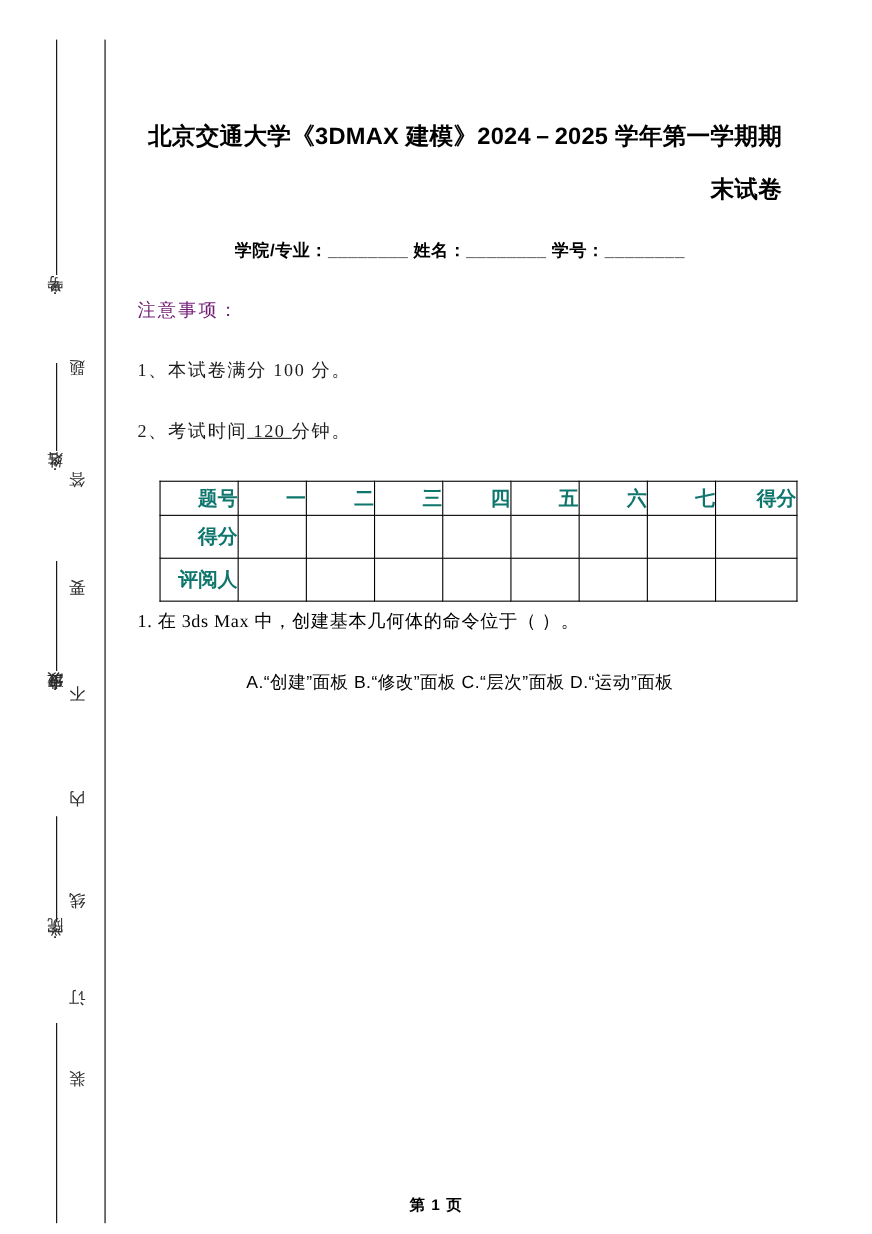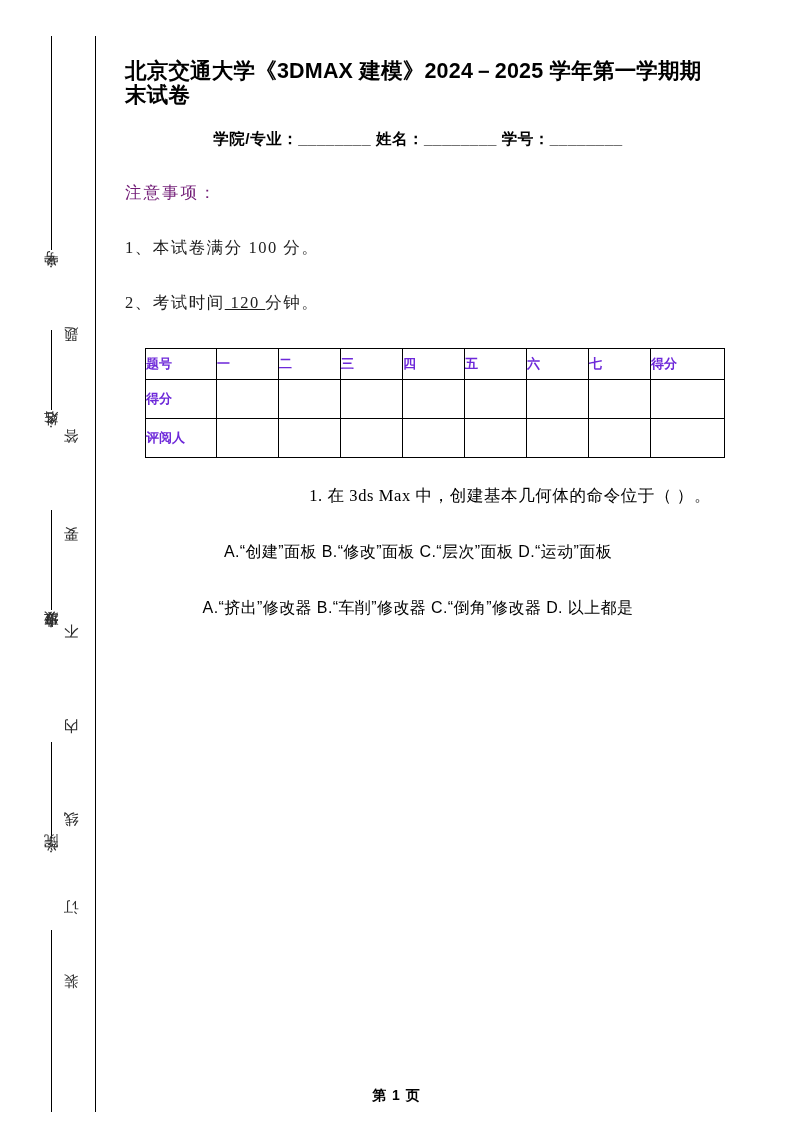--- a/index.html
+++ b/index.html
@@ -40,26 +40,26 @@
     font-family:"Liberation Sans","DejaVu Sans",sans-serif;
     color:#2b2b2b;
   }
 
   
   #content {
     position:absolute; left:125px; top:0; width:586px; height:1122px;
   }
 
   #doc-title {
-    margin-top:59px;
+    margin-top:100px;
     font-family:"Liberation Sans","DejaVu Sans",sans-serif;
     font-weight:bold;
     font-size:21.5px;
-    line-height:24px;
-    text-align:left;
+    line-height:48px;
+    text-align:right;
     letter-spacing:0.2px;
   }
 
   #identity-line {
     margin-top:22px;
     text-align:center;
     font-family:"Liberation Sans","DejaVu Sans",sans-serif;
     font-weight:bold;
     font-size:15.5px;
     letter-spacing:0.5px;
@@ -81,48 +81,46 @@
 
   
   #score-table-wrap { margin-top:34px; padding-left:20px; }
   table#score-table {
     border-collapse:collapse;
     width:563px;
     table-layout:fixed;
   }
   table#score-table td {
     border:1.1px solid #000;
-    text-align:left;
-    font-family:"Liberation Sans","DejaVu Sans",sans-serif;
-    font-weight:bold;
-    font-size:13px;
-    color:#6d28d9;
+    text-align:right;
+    font-family:"Liberation Sans","DejaVu Sans",sans-serif;
+    font-weight:bold;
+    font-size:18px;
+    color:#0f766e;
   }
   table#score-table tr.hdr td { height:31px; }
   table#score-table tr.body td { height:39px; }
   table#score-table td.rowlab { width:71px; }
   table#score-table td.num { width:62px; }
   table#score-table td.total { width:74px; }
 
   
   .section-head {
     margin-top:30px;
     font-family:"Liberation Sans","DejaVu Sans",sans-serif;
     font-size:16px;
     line-height:36px;
     text-align:justify;
     text-justify:inter-ideograph;
     letter-spacing:0.4px;
   }
   .q-stem {
-    margin-top:20px;
     font-size:16.5px;
     line-height:36px;
     letter-spacing:0.6px;
-    text-align:right;
   }
   .q-opts {
     margin-top:20px;
     font-family:"Liberation Sans","DejaVu Sans",sans-serif;
     font-size:16px;
     line-height:36px;
     letter-spacing:0.4px;
     text-align:center;
   }
 
@@ -218,17 +216,16 @@
           <td class="total"></td>
         </tr>
       </tbody>
         </table>
     </div>
 
 
     <div class="q-stem">1. 在 3ds Max 中，创建基本几何体的命令位于（   ）。</div>
     <div class="q-opts">A.“创建”面板  B.“修改”面板  C.“层次”面板  D.“运动”面板</div>
 
-    <div class="q-opts">A.“挤出”修改器  B.“车削”修改器  C.“倒角”修改器  D. 以上都是</div>
   </div>
 
   <div id="footer">第 1 页</div>
 </div>
 
 </body></html>

